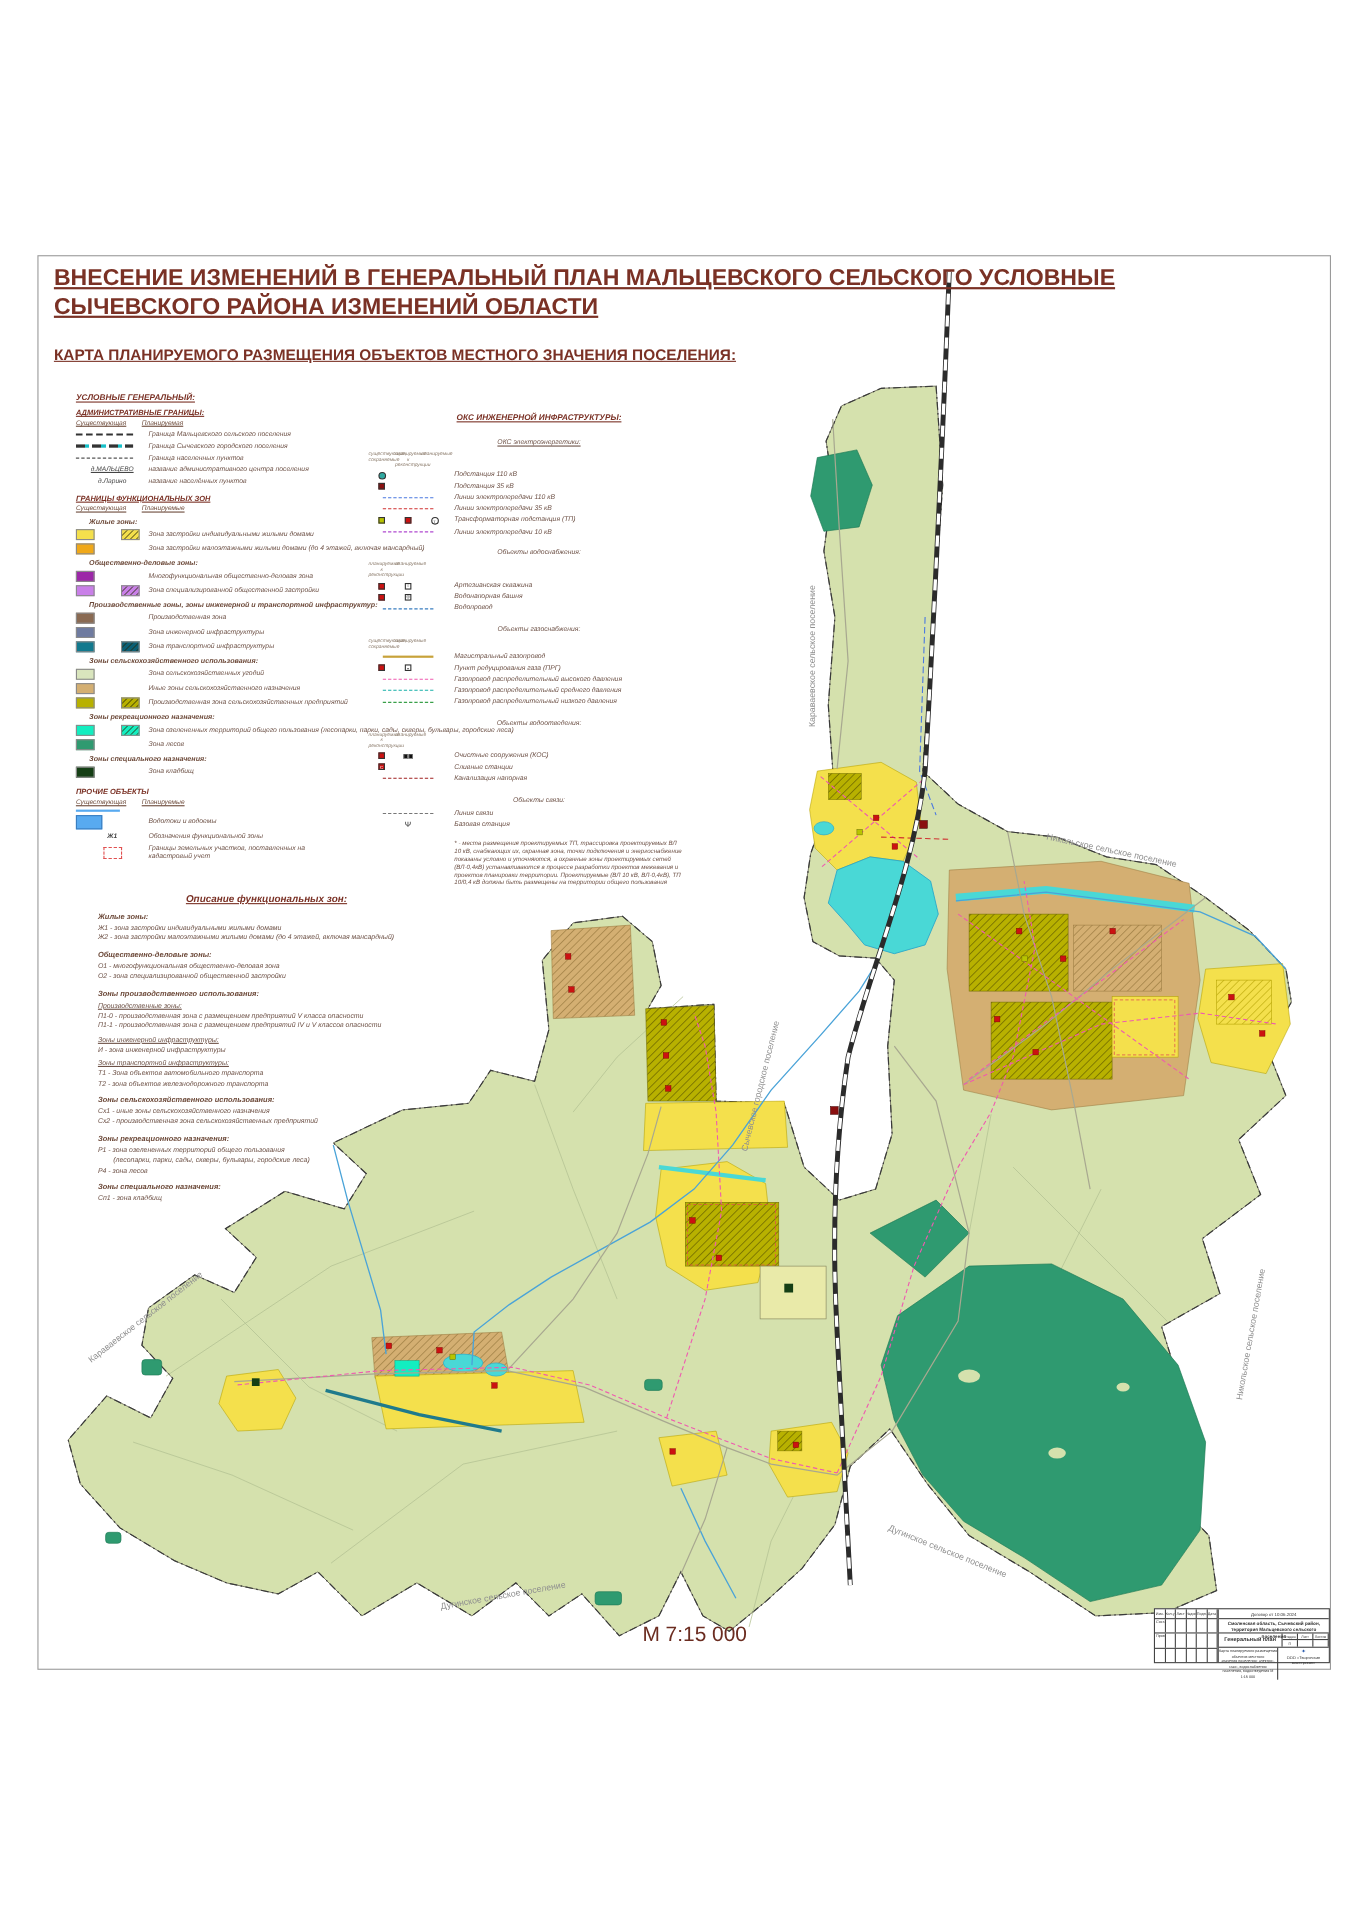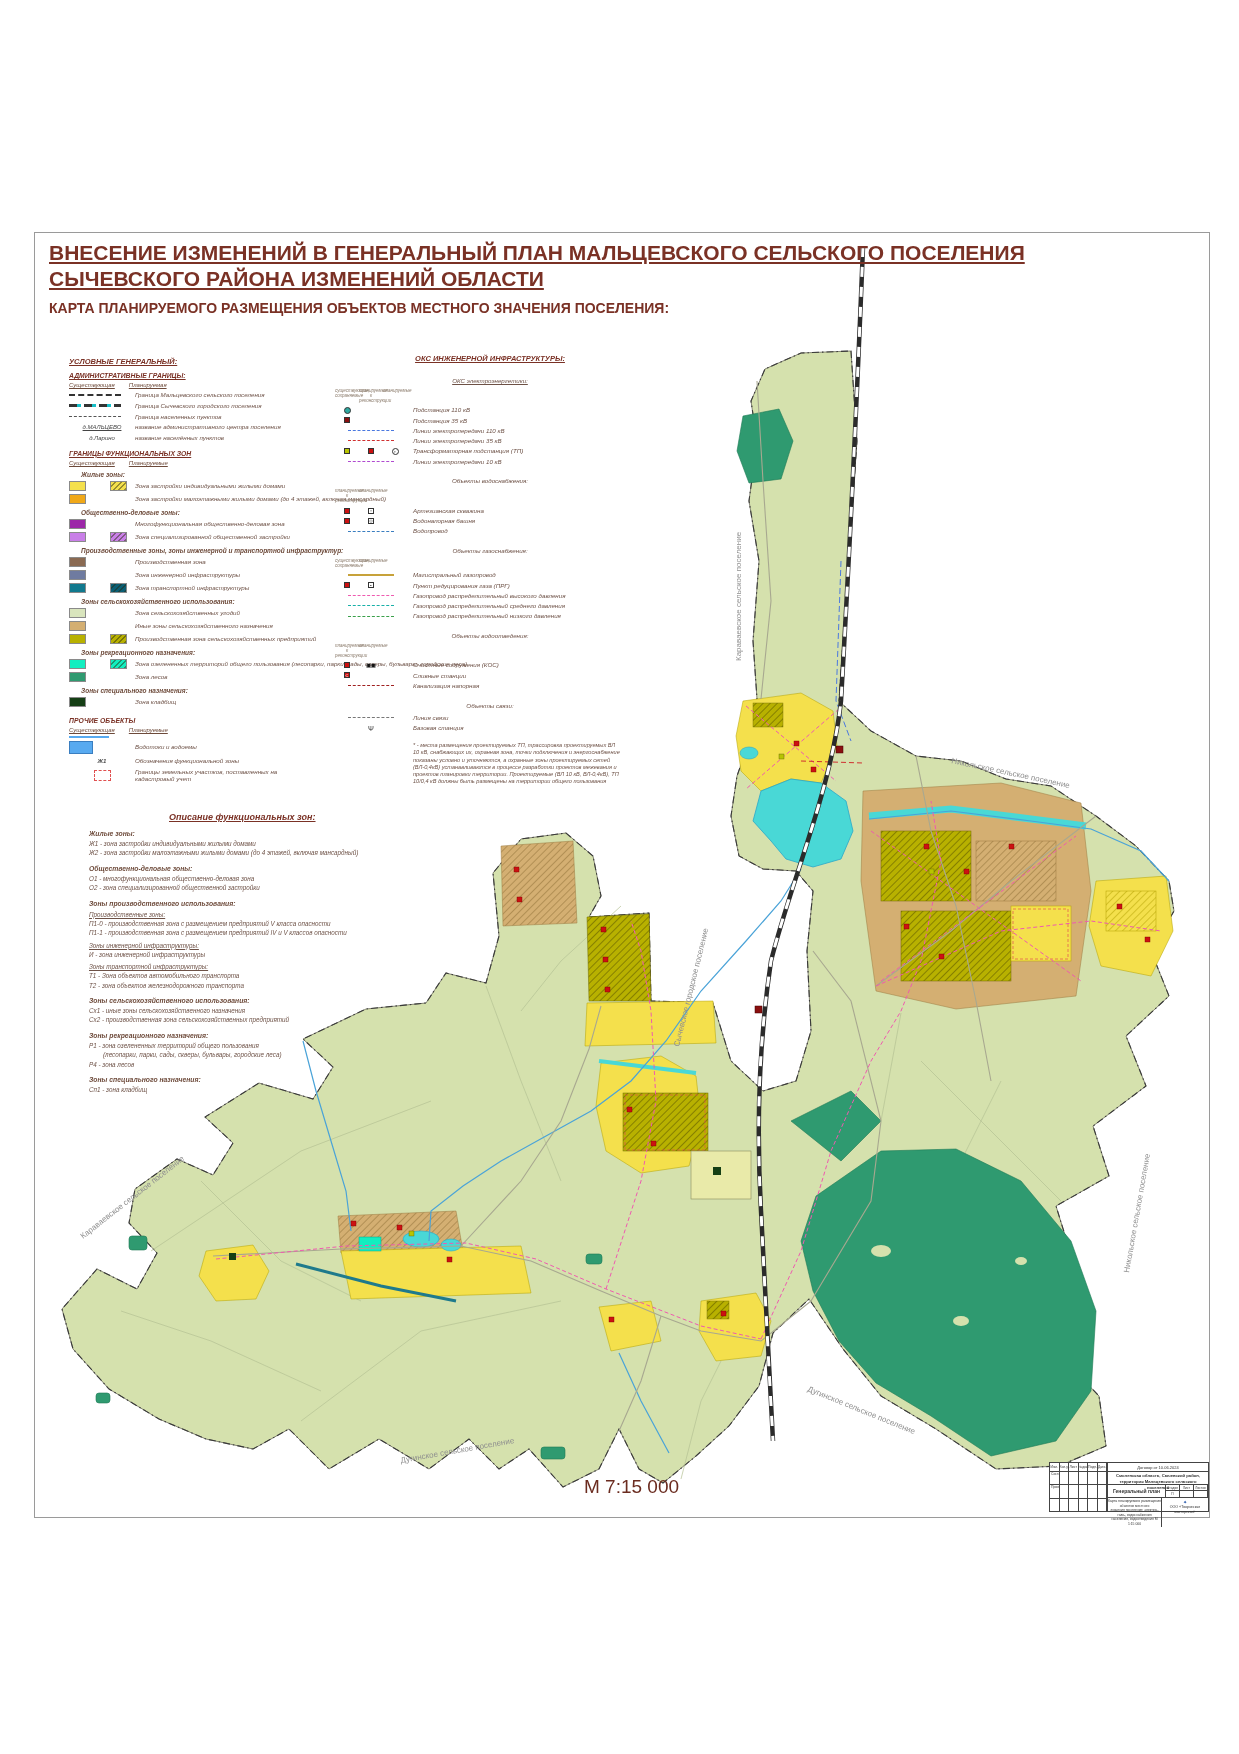--- a/index.html
+++ b/index.html
@@ -4,21 +4,21 @@
 <style>
   html,body{margin:0;padding:0;background:#ffffff;}
   .page{position:relative;width:1239px;height:1754px;background:#fff;overflow:hidden;
         font-family:"Liberation Sans", sans-serif;}
   .frame{position:absolute;left:34px;top:232px;width:1174px;height:1284px;
          border:1px solid #9a9a9a;background:#fff;}
   
   .hdr{position:absolute;left:14px;top:7px;z-index:5;color:#7a3125;}
   .hdr .t1{font-size:21px;font-weight:bold;text-decoration:underline;line-height:1.25;}
   .hdr .t2{font-size:18px;margin-top:7px;}
-  .hdr .t3{font-size:14px;font-weight:bold;margin-top:6px;line-height:1.3;}
+  .hdr .t3{font-size:14px;font-weight:bold;margin-top:20px;line-height:1.3;text-decoration:underline;}
   
   .lg-title{color:#7a3125;font-weight:bold;font-style:italic;text-decoration:underline;font-size:7.5px;}
   .lg-sec{color:#7a3125;font-weight:bold;font-style:italic;font-size:6.8px;text-decoration:underline;}
   .lg-group{color:#6d4a3a;font-weight:bold;font-style:italic;font-size:6.5px;margin:5px 0 2px 12px;}
   .lg-cols{display:flex;gap:14px;margin:3px 0 3px 0;}
   .lg-col{color:#6d4a3a;font-style:italic;font-size:6px;text-decoration:underline;}
   .lg-label{color:#6d5146;font-style:italic;font-size:6.2px;line-height:1.25;}
   
   .leg{position:absolute;left:34px;top:124px;width:470px;z-index:5;}
   .leg-row{display:flex;align-items:center;margin:3px 0;}
@@ -28,21 +28,21 @@
   .hatch{background-image:repeating-linear-gradient(135deg, rgba(30,30,0,0) 0 2.6px, rgba(40,40,10,.45) 2.6px 3.9px);}
   .lnsym{width:52px;height:0;display:inline-block;}
   .ln1{border-top:2.5px solid #333;border-top-style:dashed;}
   .ln2{height:3px;background:repeating-linear-gradient(90deg,#333 0 8px,#17c0c9 8px 12px,rgba(0,0,0,0) 12px 15px);}
   .ln3{border-top:1.5px dashed #555;}
   .lnwater{border-top:2px solid #58aaf0;}
   .cadbox{width:15px;height:9px;border:1px dashed #e05050;display:inline-block;}
   .samp{color:#444;font-size:6px;font-style:italic;}
   .samp.u{text-decoration:underline;}
   
-  .eng{position:absolute;left:300px;top:114px;width:310px;z-index:5;}
+  .eng{position:absolute;left:300px;top:136px;width:310px;z-index:5;}
   .eng .center{text-align:center;}
   .eng-row{display:flex;align-items:center;margin:2.5px 0;}
   .eng-row .c1,.eng-row .c2,.eng-row .c3{width:24px;flex:0 0 24px;display:flex;justify-content:center;}
   .eng-row .lbl{margin-left:6px;}
   .microhead{display:flex;margin:2px 0 1px 0;}
   .microhead span{width:24px;flex:0 0 24px;text-align:center;color:#8a7a6a;font-size:4.5px;font-style:italic;line-height:1.1;}
   .dotc{width:7px;height:7px;border-radius:50%;border:1px solid #333;box-sizing:border-box;}
   .sq{width:6px;height:6px;border:1px solid #333;box-sizing:border-box;}
   .lnsmp{width:46px;height:0;display:inline-block;}
   .footnote{color:#6d5146;font-style:italic;font-size:5.6px;line-height:1.3;width:208px;margin:10px 0 0 78px;}
@@ -265,21 +265,21 @@
       <text class="nlabel" transform="translate(740,660) rotate(-90)">Караваевское сельское поселение</text>
       <text class="nlabel" transform="translate(950,762) rotate(12)">Никольское сельское поселение</text>
       <text class="nlabel" transform="translate(1128,1272) rotate(-80)">Никольское сельское поселение</text>
       <text class="nlabel" transform="translate(678,1046) rotate(-76)">Сычевское городское поселение</text>
       <text class="nlabel" transform="translate(82,1238) rotate(-38)">Караваевское сельское поселение</text>
       <text class="nlabel" transform="translate(400,1462) rotate(-10)">Дугинское сельское поселение</text>
       <text class="nlabel" transform="translate(806,1390) rotate(22)">Дугинское сельское поселение</text>
     </svg>
 
     <div class="hdr">
-      <div class="t1">ВНЕСЕНИЕ ИЗМЕНЕНИЙ В ГЕНЕРАЛЬНЫЙ ПЛАН МАЛЬЦЕВСКОГО СЕЛЬСКОГО ПОСЕЛЕНИЯ</div>
+      <div class="t1">ВНЕСЕНИЕ ИЗМЕНЕНИЙ В ГЕНЕРАЛЬНЫЙ ПЛАН МАЛЬЦЕВСКОГО СЕЛЬСКОГО УСЛОВНЫЕ</div>
       <div class="t1">СЫЧЕВСКОГО РАЙОНА ИЗМЕНЕНИЙ ОБЛАСТИ</div>
       <div class="t3">
         <div>КАРТА ПЛАНИРУЕМОГО РАЗМЕЩЕНИЯ ОБЪЕКТОВ МЕСТНОГО ЗНАЧЕНИЯ ПОСЕЛЕНИЯ:</div>
       </div>
     </div>
 
     <div class="leg">
       <div class="lg-title">УСЛОВНЫЕ ГЕНЕРАЛЬНЫЙ:</div>
       <div class="lg-sec" style="margin-top:6px">АДМИНИСТРАТИВНЫЕ ГРАНИЦЫ:</div>
       <div class="lg-cols">

